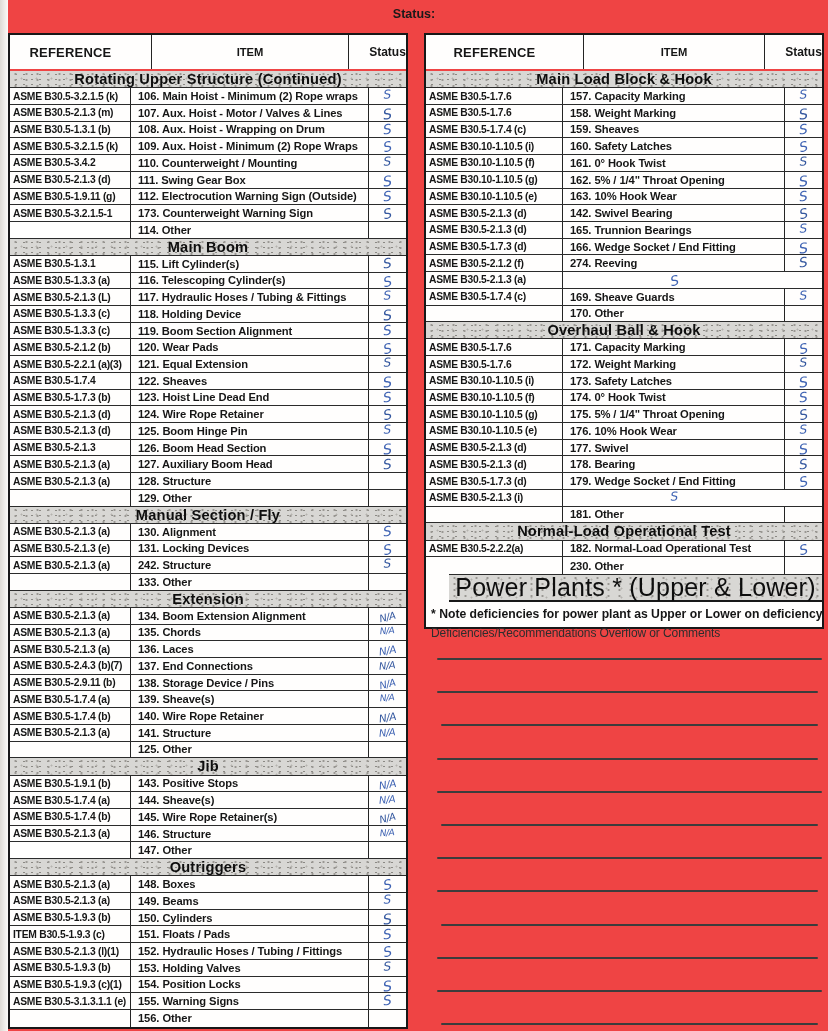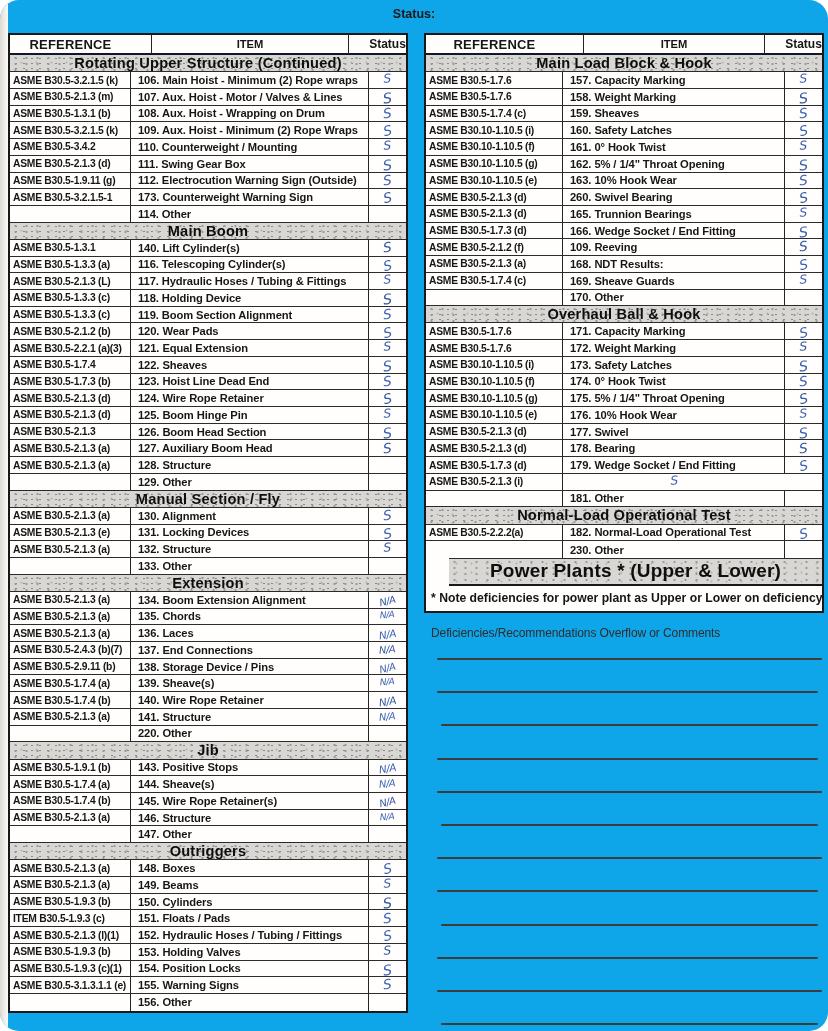--- a/index.html
+++ b/index.html
@@ -1,23 +1,22 @@
 <!DOCTYPE html>
 <html><head>
 <meta charset="utf-8">
 <style>
   html,body{margin:0;padding:0;background:#ffffff;}
   .page{
     position:relative;
     width:828px;height:1031px;
-    background:#0ea5e9;
+    background:#ef4444;
     font-family:"Liberation Sans", sans-serif;
     color:#161616;
     overflow:hidden;
-    border-radius:19px;
   }
   
   .page::before{
     content:"";position:absolute;left:0;top:0;bottom:0;width:8px;
     background:linear-gradient(90deg,#dedbd5,#fcfbf8);
     z-index:0;
   }
 
   
   .legend{
@@ -35,21 +34,21 @@
     box-sizing:border-box;
   }
   .tbl-left{left:8px;width:400px;}
   .tbl-right{left:424px;width:400px;}
 
   .thead,.r{display:grid;box-sizing:border-box;}
   .tbl-left  .thead,.tbl-left  .r{grid-template-columns:121px 1fr 37px;}
   .tbl-right .thead,.tbl-right .r{grid-template-columns:137px 1fr 37px;}
 
   .thead{
-    height:20px;border-bottom:2px solid #0f172a;
+    height:36px;border-bottom:2px solid #ef4444;
     font-weight:700;
     gap:20px;
   }
   .thead .c{justify-content:center;}
   .th-ref,.th-item{font-size:13px;letter-spacing:.2px;}
   .th-status{font-size:12px;}
 
   .c{
     display:flex;align-items:center;
     box-sizing:border-box;overflow:hidden;white-space:nowrap;
@@ -72,21 +71,21 @@
       radial-gradient(circle, #8b8984 0.7px, transparent 1.1px);
     background-size:11px 6px,15px 9px,8px 5px;
     background-position:0 0,4px 3px,2px 1px;
     box-sizing:border-box;
   }
 
   
   .pp-h{
     height:28px;border-bottom:2px solid #181818;border-top:1px solid #2b2b2b;
     display:flex;align-items:center;justify-content:center;
-    font-weight:700;font-size:19px;letter-spacing:.2px;color:#0e0e0e;
+    font-weight:400;font-size:25px;letter-spacing:.2px;color:#0e0e0e;
     background-color:#d8d7d4;
     background-image:
       radial-gradient(circle, #9a9893 0.9px, transparent 1.3px),
       radial-gradient(circle, #b5b3ae 0.8px, transparent 1.2px);
     background-size:11px 6px,15px 9px;
     box-sizing:border-box;
     margin-left:23px;
   }
   .pp-note{
     height:25px;display:flex;align-items:center;
@@ -192,21 +191,21 @@
           </div>
         </div>
         <div class="r">
           <div class="c c-ref"></div>
           <div class="c c-item">114. Other</div>
           <div class="c c-status"></div>
         </div>
         <div class="sec-h">Main Boom</div>
         <div class="r">
           <div class="c c-ref">ASME B30.5-1.3.1</div>
-          <div class="c c-item">140. Lift Cylinder(s)</div>
+          <div class="c c-item">115. Lift Cylinder(s)</div>
           <div class="c c-status">
             <span class="hw">S</span>
           </div>
         </div>
         <div class="r">
           <div class="c c-ref">ASME B30.5-1.3.3 (a)</div>
           <div class="c c-item">116. Telescoping Cylinder(s)</div>
           <div class="c c-status">
             <span class="hw">S</span>
           </div>
@@ -308,21 +307,21 @@
         </div>
         <div class="r">
           <div class="c c-ref">ASME B30.5-2.1.3 (e)</div>
           <div class="c c-item">131. Locking Devices</div>
           <div class="c c-status">
             <span class="hw">S</span>
           </div>
         </div>
         <div class="r">
           <div class="c c-ref">ASME B30.5-2.1.3 (a)</div>
-          <div class="c c-item">132. Structure</div>
+          <div class="c c-item">242. Structure</div>
           <div class="c c-status">
             <span class="hw">S</span>
           </div>
         </div>
         <div class="r">
           <div class="c c-ref"></div>
           <div class="c c-item">133. Other</div>
           <div class="c c-status"></div>
         </div>
         <div class="sec-h">Extension</div>
@@ -377,21 +376,21 @@
         </div>
         <div class="r">
           <div class="c c-ref">ASME B30.5-2.1.3 (a)</div>
           <div class="c c-item">141. Structure</div>
           <div class="c c-status">
             <span class="hw na">N/A</span>
           </div>
         </div>
         <div class="r">
           <div class="c c-ref"></div>
-          <div class="c c-item">220. Other</div>
+          <div class="c c-item">125. Other</div>
           <div class="c c-status"></div>
         </div>
         <div class="sec-h">Jib</div>
         <div class="r">
           <div class="c c-ref">ASME B30.5-1.9.1 (b)</div>
           <div class="c c-item">143. Positive Stops</div>
           <div class="c c-status">
             <span class="hw na">N/A</span>
           </div>
         </div>
@@ -538,49 +537,48 @@
         </div>
         <div class="r">
           <div class="c c-ref">ASME B30.10-1.10.5 (e)</div>
           <div class="c c-item">163. 10% Hook Wear</div>
           <div class="c c-status">
             <span class="hw">S</span>
           </div>
         </div>
         <div class="r">
           <div class="c c-ref">ASME B30.5-2.1.3 (d)</div>
-          <div class="c c-item">260. Swivel Bearing</div>
+          <div class="c c-item">142. Swivel Bearing</div>
           <div class="c c-status">
             <span class="hw">S</span>
           </div>
         </div>
         <div class="r">
           <div class="c c-ref">ASME B30.5-2.1.3 (d)</div>
           <div class="c c-item">165. Trunnion Bearings</div>
           <div class="c c-status">
             <span class="hw">S</span>
           </div>
         </div>
         <div class="r">
           <div class="c c-ref">ASME B30.5-1.7.3 (d)</div>
           <div class="c c-item">166. Wedge Socket / End Fitting</div>
           <div class="c c-status">
             <span class="hw">S</span>
           </div>
         </div>
         <div class="r">
           <div class="c c-ref">ASME B30.5-2.1.2 (f)</div>
-          <div class="c c-item">109. Reeving</div>
-          <div class="c c-status">
-            <span class="hw">S</span>
-          </div>
-        </div>
-        <div class="r">
-          <div class="c c-ref">ASME B30.5-2.1.3 (a)</div>
-          <div class="c c-item">168. NDT Results:</div>
+          <div class="c c-item">274. Reeving</div>
+          <div class="c c-status">
+            <span class="hw">S</span>
+          </div>
+        </div>
+        <div class="r">
+          <div class="c c-ref">ASME B30.5-2.1.3 (a)</div>
           <div class="c c-status">
             <span class="hw">S</span>
           </div>
         </div>
         <div class="r">
           <div class="c c-ref">ASME B30.5-1.7.4 (c)</div>
           <div class="c c-item">169. Sheave Guards</div>
           <div class="c c-status">
             <span class="hw">S</span>
           </div>

